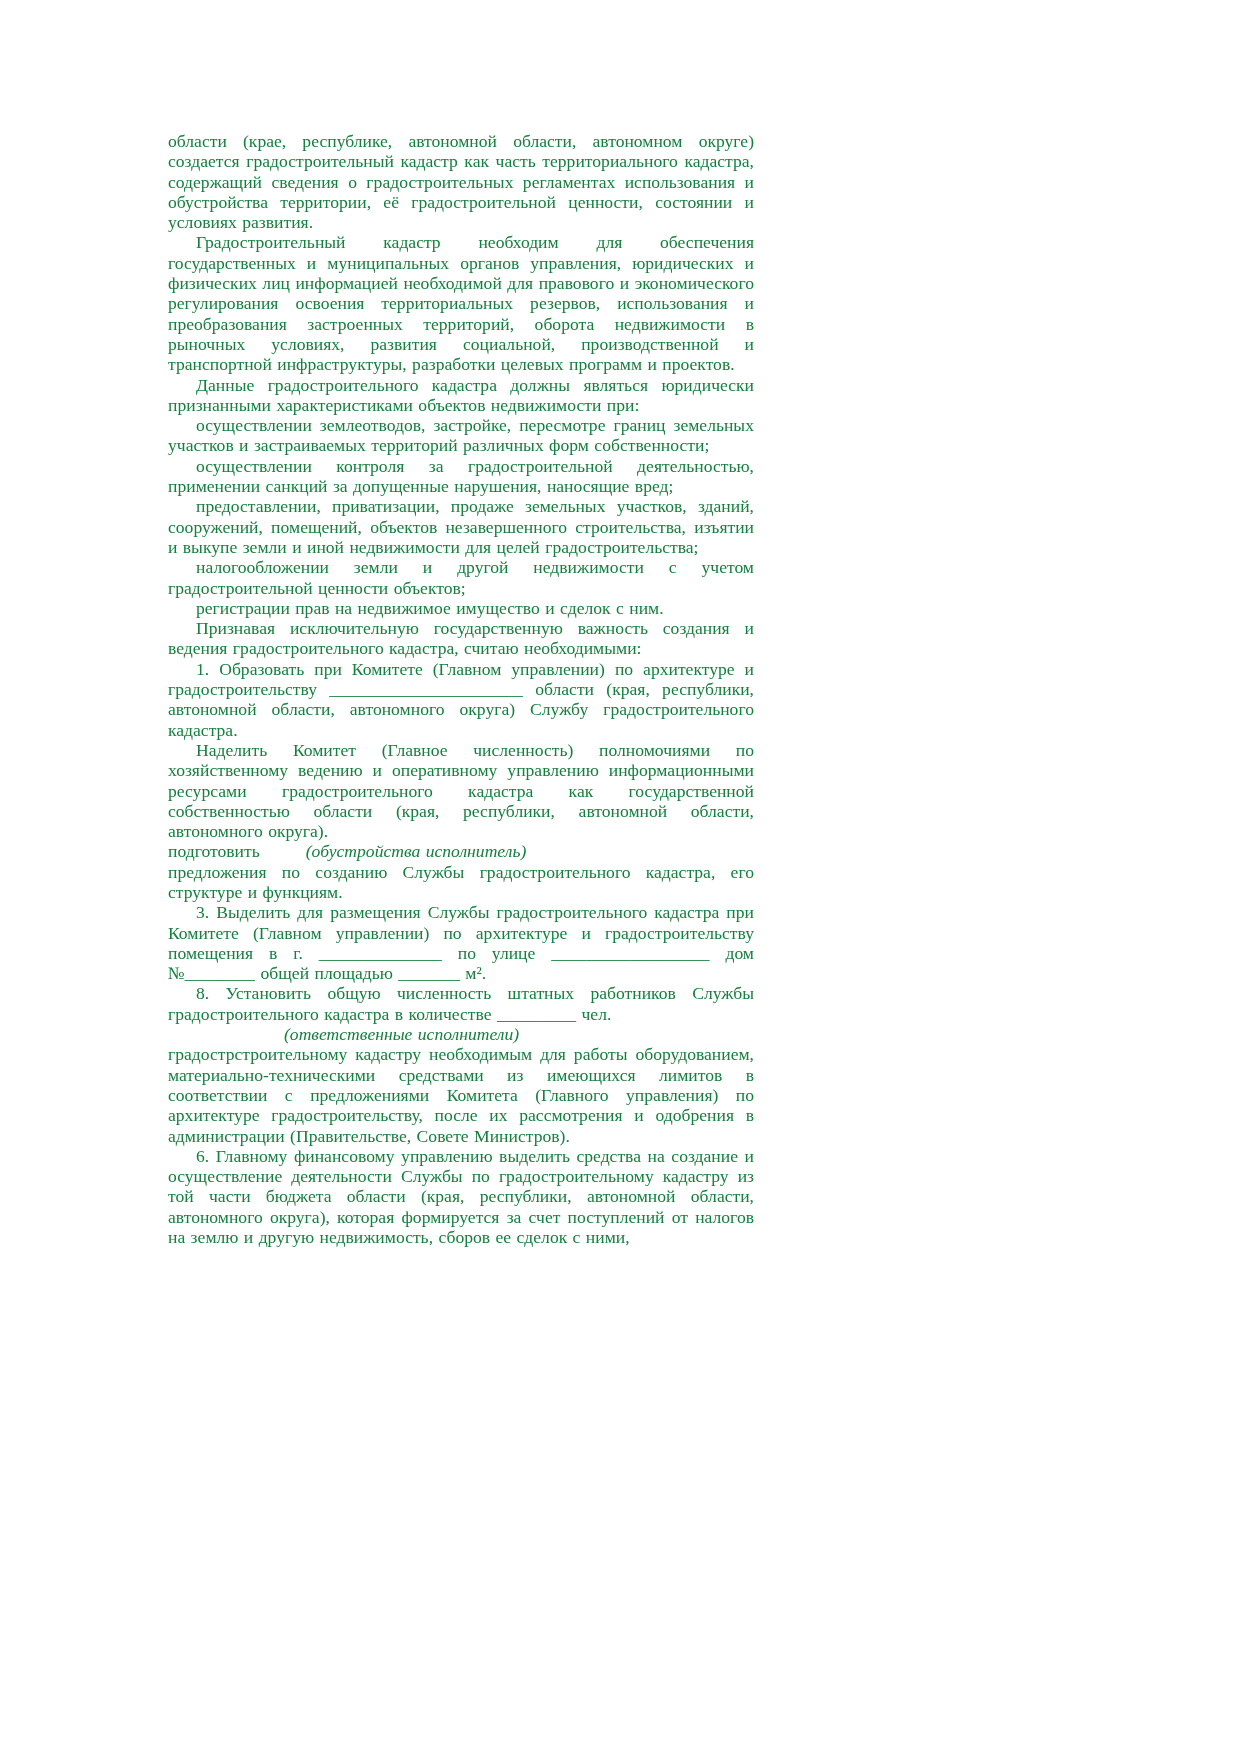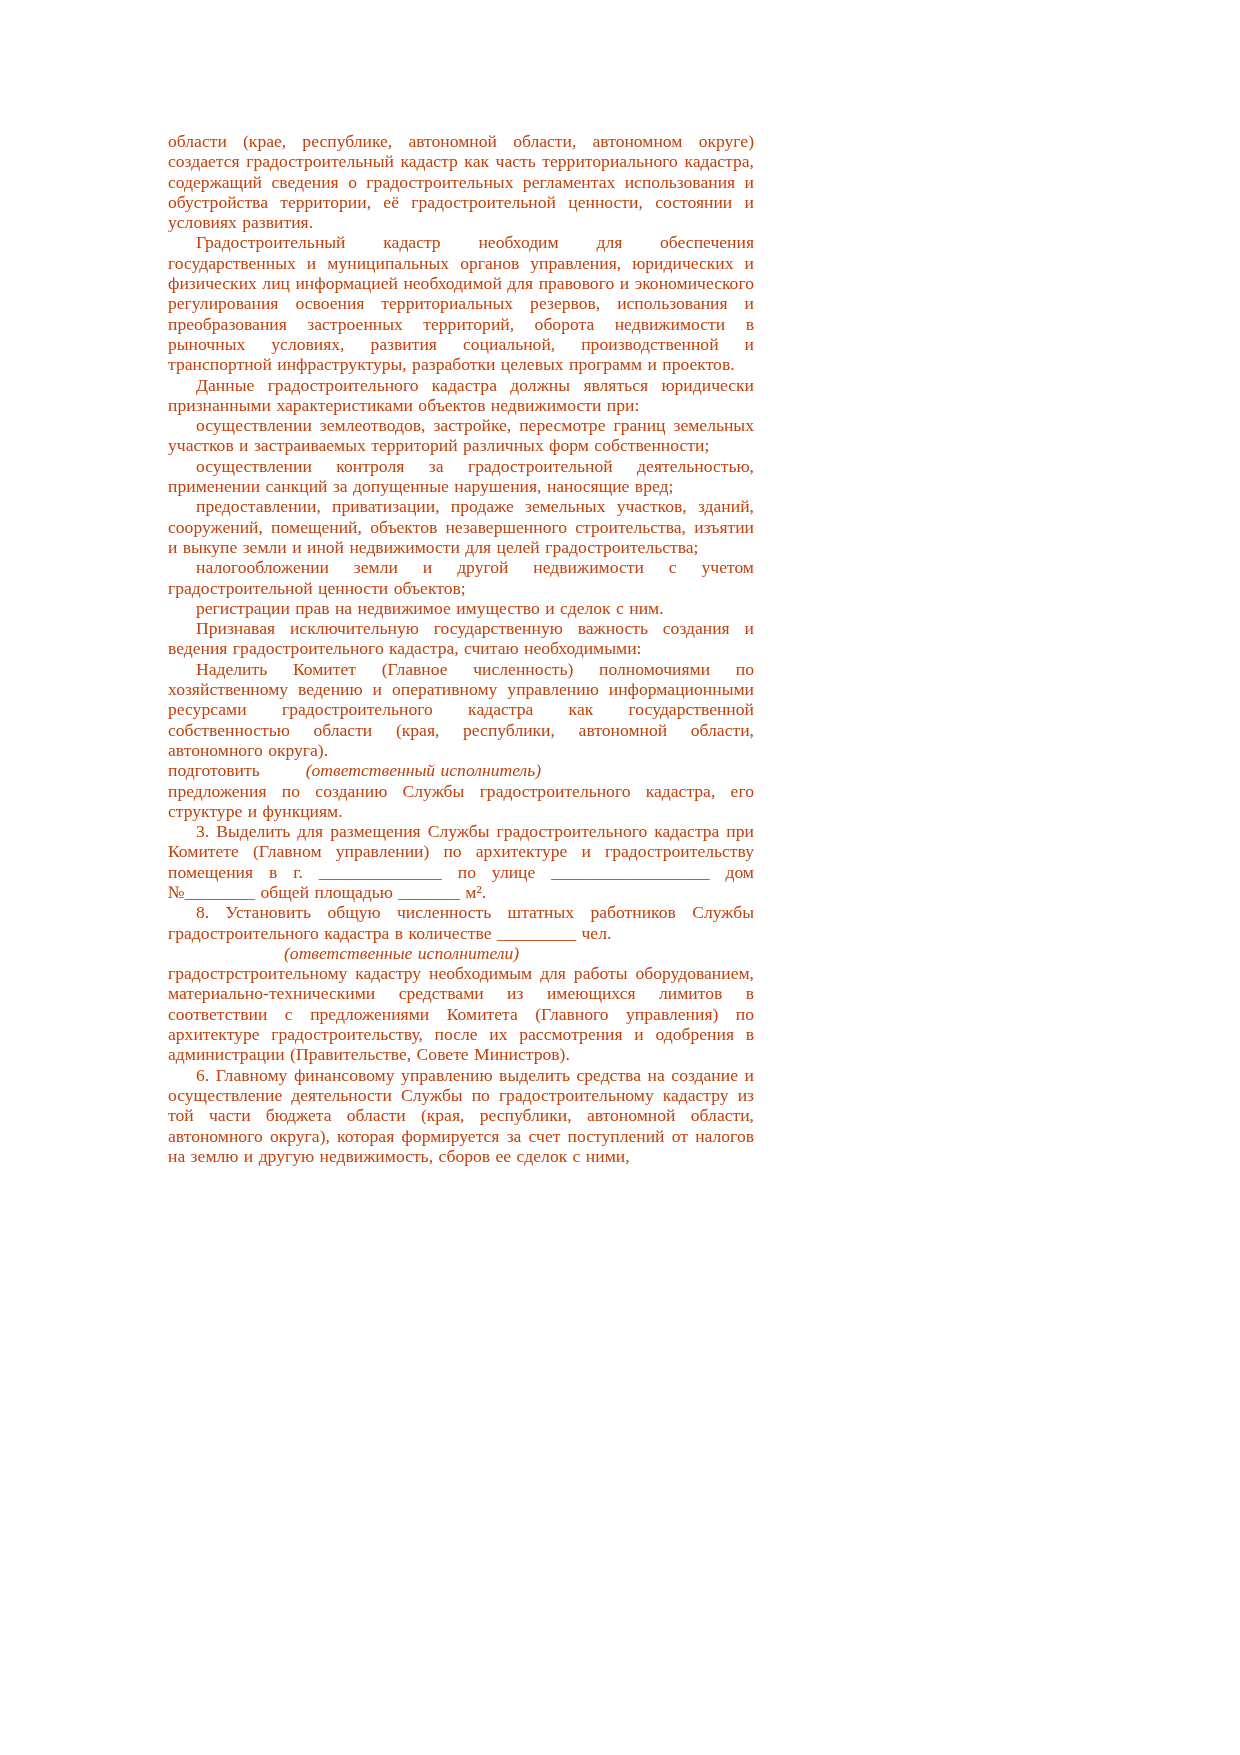--- a/index.html
+++ b/index.html
@@ -3,21 +3,21 @@
 <meta charset="utf-8">
 <style>
   html, body { margin: 0; padding: 0; background: #ffffff; }
   .page {
     position: relative;
     width: 1240px;
     height: 1755px;
     background: #ffffff;
     overflow: hidden;
     font-family: "Liberation Serif", "DejaVu Serif", serif;
-    color: #c2410c;
+    color: #15803d;
   }
   .text-column {
     position: absolute;
     left: 168px;
     top: 131px;
     width: 586px;
     font-size: 17.6px;
     line-height: 20.3px;
   }
   .para {
@@ -41,22 +41,23 @@
   <div class="text-column">
       <p class="para">области (крае, республике, автономной области, автономном округе) создается градостроительный кадастр как часть территориального кадастра, содержащий сведения о градостроительных регламентах использования и обустройства территории, её градостроительной ценности, состоянии и условиях развития.</p>
       <p class="para indent">Градостроительный кадастр необходим для обеспечения государственных и муниципальных органов управления, юридических и физических лиц информацией необходимой для правового и экономического регулирования освоения территориальных резервов, использования и преобразования застроенных территорий, оборота недвижимости в рыночных условиях, развития социальной, производственной и транспортной инфраструктуры, разработки целевых программ и проектов.</p>
       <p class="para indent">Данные градостроительного кадастра должны являться юридически признанными характеристиками объектов недвижимости при:</p>
       <p class="para indent">осуществлении землеотводов, застройке, пересмотре границ земельных участков и застраиваемых территорий различных форм собственности;</p>
       <p class="para indent">осуществлении контроля за градостроительной деятельностью, применении санкций за допущенные нарушения, наносящие вред;</p>
       <p class="para indent">предоставлении, приватизации, продаже земельных участков, зданий, сооружений, помещений, объектов незавершенного строительства, изъятии и выкупе земли и иной недвижимости для целей градостроительства;</p>
       <p class="para indent">налогообложении земли и другой недвижимости с учетом градостроительной ценности объектов;</p>
       <p class="para indent">регистрации прав на недвижимое имущество и сделок с ним.</p>
       <p class="para indent">Признавая исключительную государственную важность создания и ведения градостроительного кадастра, считаю необходимыми:</p>
+      <p class="para indent">1. Образовать при Комитете (Главном управлении) по архитектуре и градостроительству ______________________ области (края, республики, автономной области, автономного округа) Службу градостроительного кадастра.</p>
       <p class="para indent">Наделить Комитет (Главное численность) полномочиями по хозяйственному ведению и оперативному управлению информационными ресурсами градостроительного кадастра как государственной собственностью области (края, республики, автономной области, автономного округа).</p>
-      <p class="para executor-line-1"><span>подготовить</span><span class="italic-note">(ответственный исполнитель)</span></p>
+      <p class="para executor-line-1"><span>подготовить</span><span class="italic-note">(обустройства исполнитель)</span></p>
       <p class="para">предложения по созданию Службы градостроительного кадастра, его структуре и функциям.</p>
       <p class="para indent">3. Выделить  для размещения Службы градостроительного кадастра при Комитете (Главном управлении) по архитектуре и градостроительству помещения в г. ______________ по улице __________________ дом №________ общей площадью _______ м².</p>
       <p class="para indent">8. Установить общую численность штатных работников Службы градостроительного кадастра в количестве _________ чел.</p>
       <p class="para executor-line-2"><span class="italic-note">(ответственные исполнители)</span></p>
       <p class="para">градострстроительному кадастру необходимым для работы  оборудованием, материально-техническими  средствами из имеющихся лимитов в соответствии с предложениями Комитета (Главного управления) по архитектуре градостроительству, после их рассмотрения и одобрения в администрации (Правительстве, Совете Министров).</p>
       <p class="para indent">6. Главному финансовому управлению выделить средства на создание и осуществление деятельности Службы по градостроительному кадастру из той части бюджета области (края, республики, автономной области, автономного округа), которая формируется за счет поступлений от налогов на землю и другую недвижимость, сборов ее сделок с ними,</p>
     </div>
 </div>
 
 </body></html>

